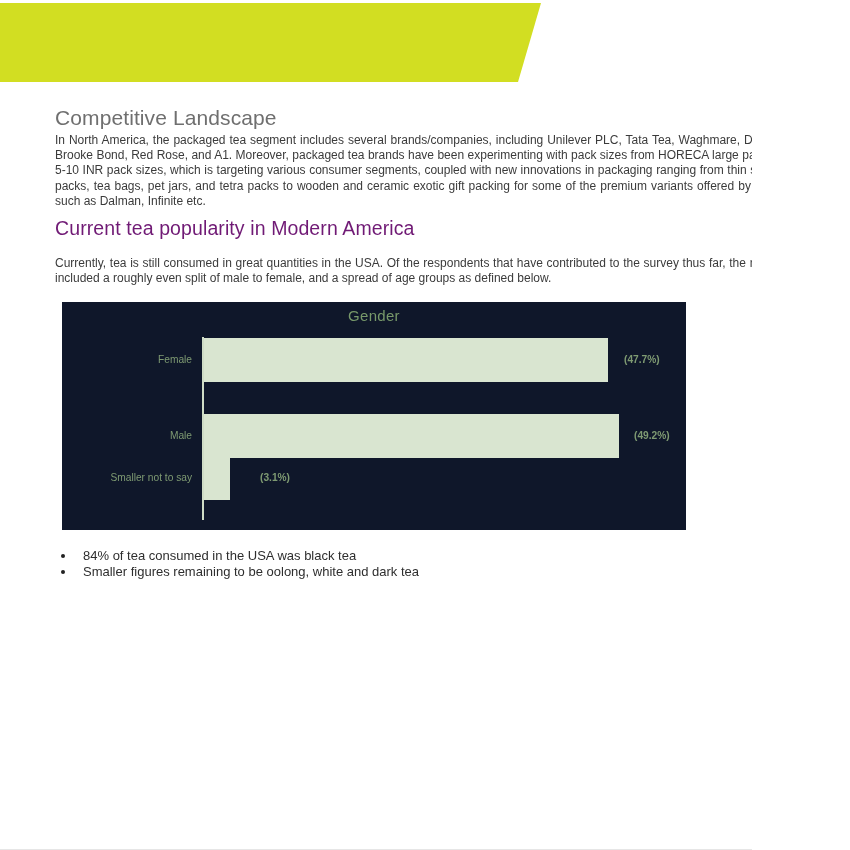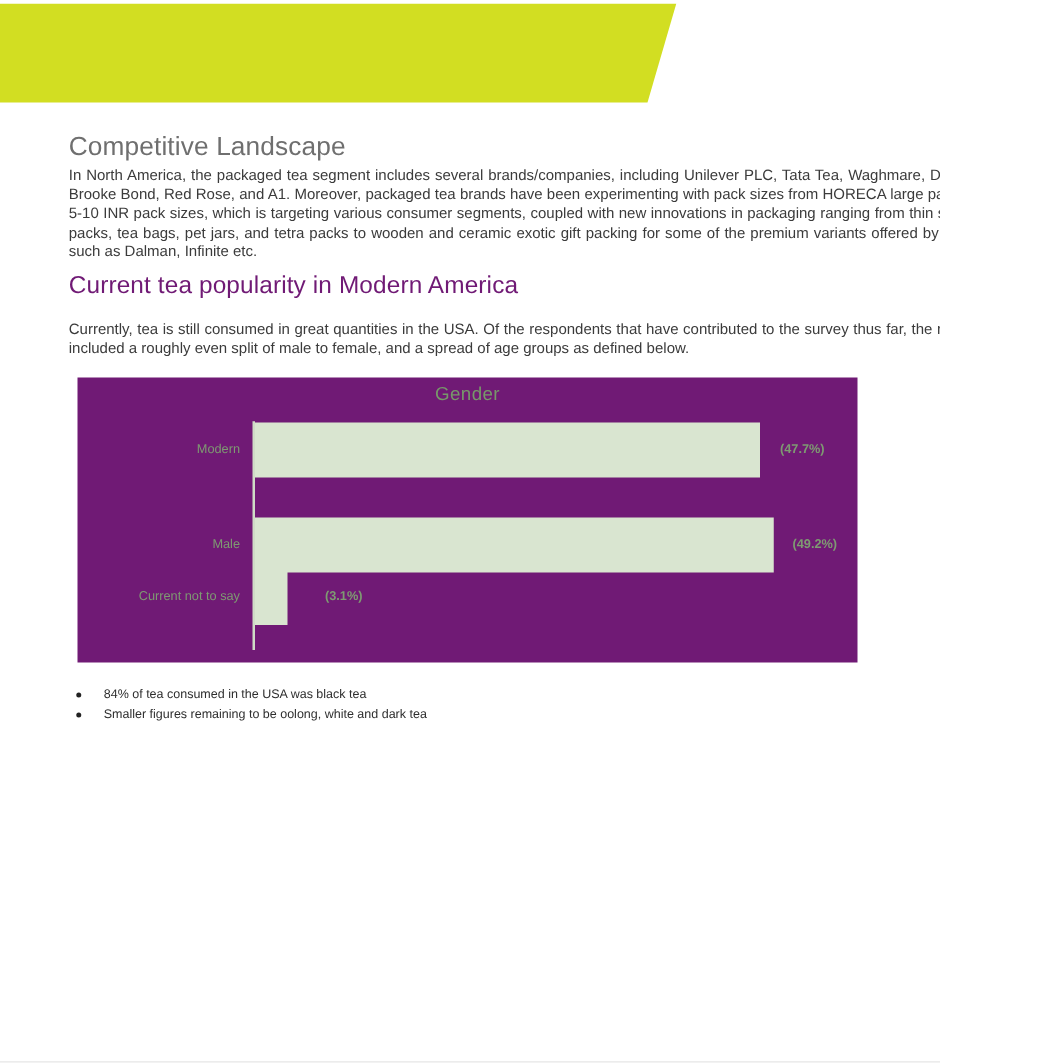--- a/index.html
+++ b/index.html
@@ -94,21 +94,21 @@
     width: 730px;
   }
 
   
   .chart-card {
     position: absolute;
     left: 62px;
     top: 302px;
     width: 624px;
     height: 228px;
-    background: #701a75;
+    background: #0f172a;
     overflow: hidden;
   }
   .chart-title {
     position: absolute;
     left: 0;
     top: 5px;
     width: 624px;
     text-align: center;
     font-size: 15px;
     color: #77986a;
@@ -170,21 +170,21 @@
     position: absolute;
     left: 55px;
     top: 548px;
     margin: 0;
     padding: 0;
     list-style: none;
     width: 700px;
   }
   ul.bullets li {
     position: relative;
-    font-size: 10px;
+    font-size: 13px;
     line-height: 15.6px;
     color: #2e2e2e;
     padding-left: 28px;
     margin-bottom: 0px;
   }
   ul.bullets li .dot {
     position: absolute;
     left: 6px;
     top: 6px;
     width: 4px;
@@ -213,33 +213,33 @@
     <h2 class="section-title-2">Current tea popularity in Modern America</h2>
 
     <p class="body-para para-2">Currently, tea is still consumed in great quantities in the USA. Of the respondents that have contributed to the survey thus far, the results included a roughly even split of male to female, and a spread of age groups as defined below.</p>
 
     <div class="chart-card">
       <div class="chart-title">Gender</div>
       <div class="plot">
         <div class="axis-line"></div>
 
         <div class="row" style="top:4px;">
-          <div class="row-label">Modern</div>
+          <div class="row-label">Female</div>
           <div class="bar" style="width:404px;"></div>
           <div class="bar-value" style="left:562px;">(47.7%)</div>
         </div>
 
         <div class="row" style="top:80px;">
           <div class="row-label">Male</div>
           <div class="bar" style="width:415px;"></div>
           <div class="bar-value" style="left:572px;">(49.2%)</div>
         </div>
 
         <div class="row" style="top:122px;">
-          <div class="row-label">Current not to say</div>
+          <div class="row-label">Smaller not to say</div>
           <div class="bar" style="width:26px;"></div>
           <div class="bar-value" style="left:184px;margin-left:14px;">(3.1%)</div>
         </div>
       </div>
     </div>
 
     <ul class="bullets">
       <li>
         <span class="dot"></span>
         <span>84% of tea consumed in the USA was black tea</span>

